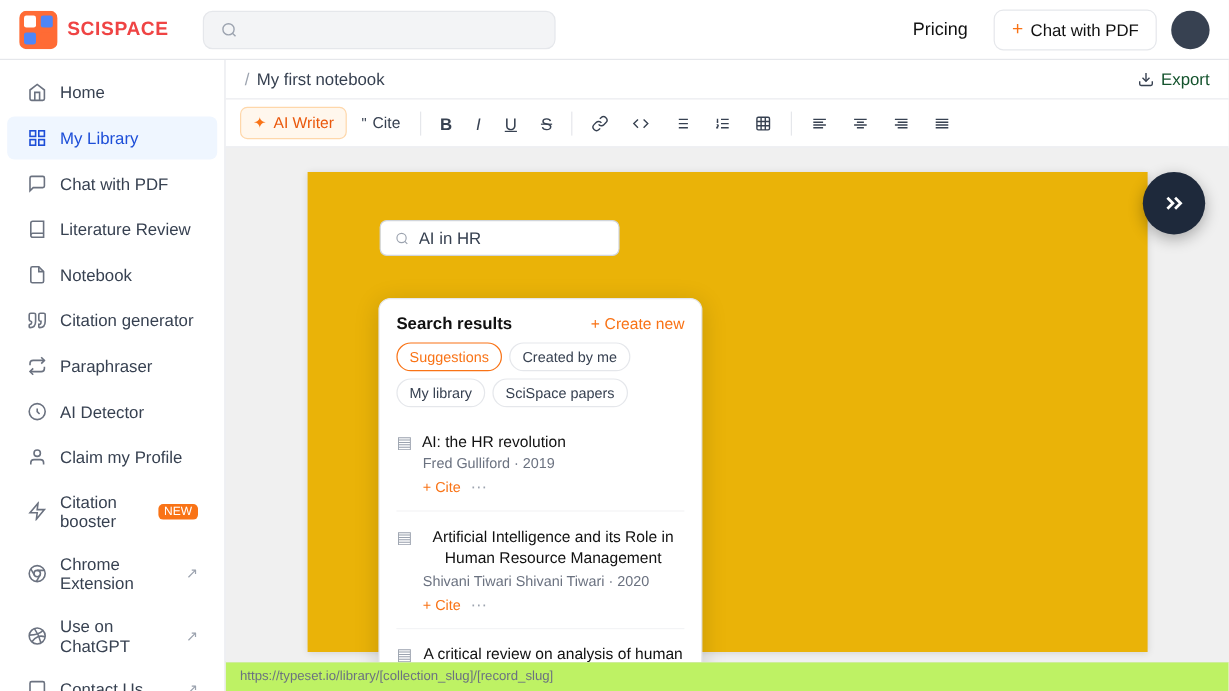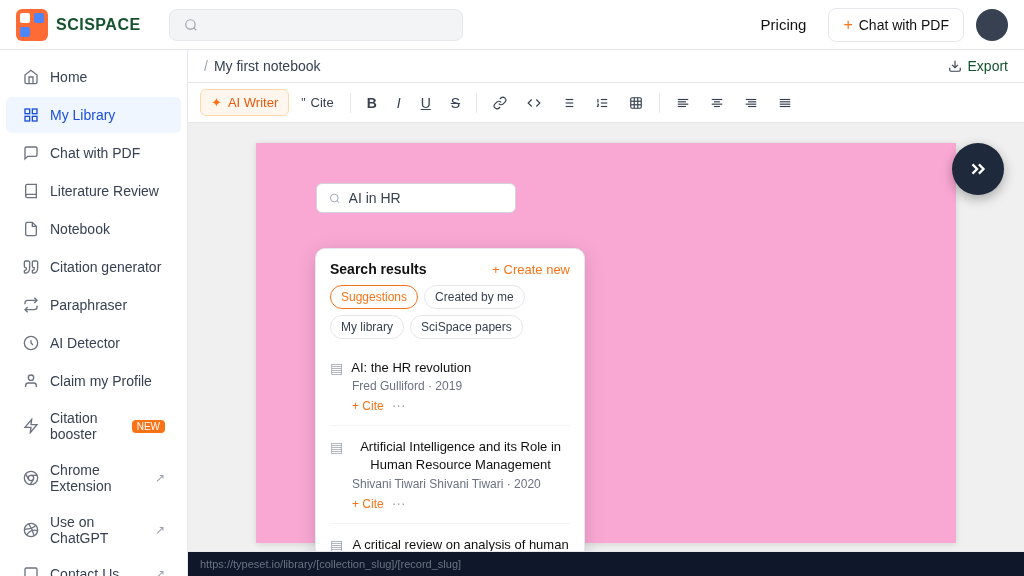--- a/index.html
+++ b/index.html
@@ -5,21 +5,21 @@
     * { margin: 0; padding: 0; box-sizing: border-box; }
     body { font-family: -apple-system, BlinkMacSystemFont, 'Segoe UI', sans-serif; font-size: 14px; background: #f5f5f5; display: flex; flex-direction: column; height: 576px; overflow: hidden; }
 
     
     .top-nav {
       display: flex; align-items: center; background: #fff; border-bottom: 1px solid #e5e7eb;
       padding: 0 16px; height: 50px; flex-shrink: 0; gap: 12px; z-index: 100;
     }
     .logo-area { display: flex; align-items: center; gap: 8px; margin-right: 16px; }
     .logo-icon { width: 32px; height: 32px; }
-    .logo-text { font-weight: 700; font-size: 16px; color: #14532d; letter-spacing: 0.5px; }
+    .logo-text { font-weight: 700; font-size: 16px; color: #ef4444; letter-spacing: 0.5px; }
     .search-bar {
       flex: 1; max-width: 380px; display: flex; align-items: center; background: #f3f4f6;
       border-radius: 8px; padding: 8px 14px; gap: 8px; border: 1px solid #e5e7eb;
     }
     .search-bar input { background: transparent; border: none; outline: none; width: 100%; font-size: 14px; color: #374151; }
     .nav-spacer { flex: 1; }
     .pricing-btn { background: none; border: none; font-size: 15px; font-weight: 500; color: #111; cursor: pointer; padding: 6px 10px; }
     .chat-pdf-btn {
       display: flex; align-items: center; gap: 6px; background: none; border: 1.5px solid #e5e7eb;
       border-radius: 8px; padding: 7px 14px; font-size: 14px; font-weight: 500; color: #111; cursor: pointer;
@@ -71,21 +71,21 @@
     .toolbar-btn.cite-btn { color: #374151; font-size: 13px; font-weight: 500; }
     .toolbar-divider { width: 1px; height: 20px; background: #e5e7eb; margin: 0 4px; }
     .ai-writer-btn {
       display: flex; align-items: center; gap: 6px; background: #fff7ed; border: 1px solid #fed7aa;
       border-radius: 6px; padding: 5px 10px; color: #ea580c; font-size: 13px; font-weight: 500; cursor: pointer;
     }
     .ai-star { color: #f97316; }
 
     
     .editor-area { flex: 1; background: #f0f0f0; overflow: auto; position: relative; display: flex; justify-content: center; padding: 20px; }
-    .editor-paper { background: #f9a8d4; min-width: 580px; max-width: 700px; width: 100%; min-height: 400px; box-shadow: 0 1px 6px rgba(0,0,0,0.12); padding: 40px 60px; position: relative; }
+    .editor-paper { background: #eab308; min-width: 580px; max-width: 700px; width: 100%; min-height: 400px; box-shadow: 0 1px 6px rgba(0,0,0,0.12); padding: 40px 60px; position: relative; }
 
     
     .editor-search-box {
       display: flex; align-items: center; border: 1.5px solid #d1d5db; border-radius: 6px;
       padding: 6px 12px; gap: 8px; background: #fff; width: 200px; margin-bottom: 8px;
     }
     .editor-search-box input { border: none; outline: none; font-size: 14px; color: #374151; width: 100%; }
 
     
     .search-dropdown {
@@ -116,21 +116,21 @@
     
     .floating-btn {
       position: absolute; right: 20px; top: 20px; width: 52px; height: 52px;
       background: #1e293b; border-radius: 50%; display: flex; align-items: center;
       justify-content: center; cursor: pointer; box-shadow: 0 4px 12px rgba(0,0,0,0.3);
     }
     .floating-btn svg { color: #fff; }
 
     
     .status-bar {
-      background: #0f172a; border-top: 1px solid #e5e7eb; padding: 6px 12px;
+      background: #bef264; border-top: 1px solid #e5e7eb; padding: 6px 12px;
       font-size: 11px; color: #6b7280; flex-shrink: 0;
     }
   </style>
 </head>
 <body>
 
 <nav class="top-nav">
   <div class="logo-area">
     <svg class="logo-icon" viewBox="0 0 32 32">
       <rect width="32" height="32" rx="6" fill="#FF6B35"></rect>

